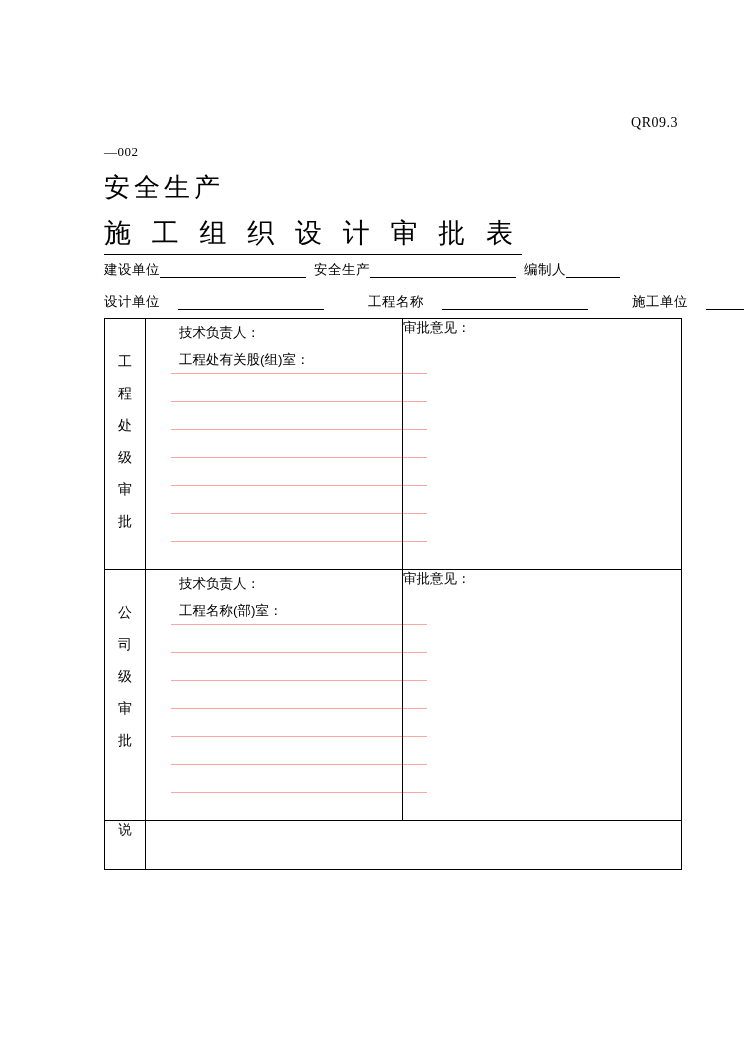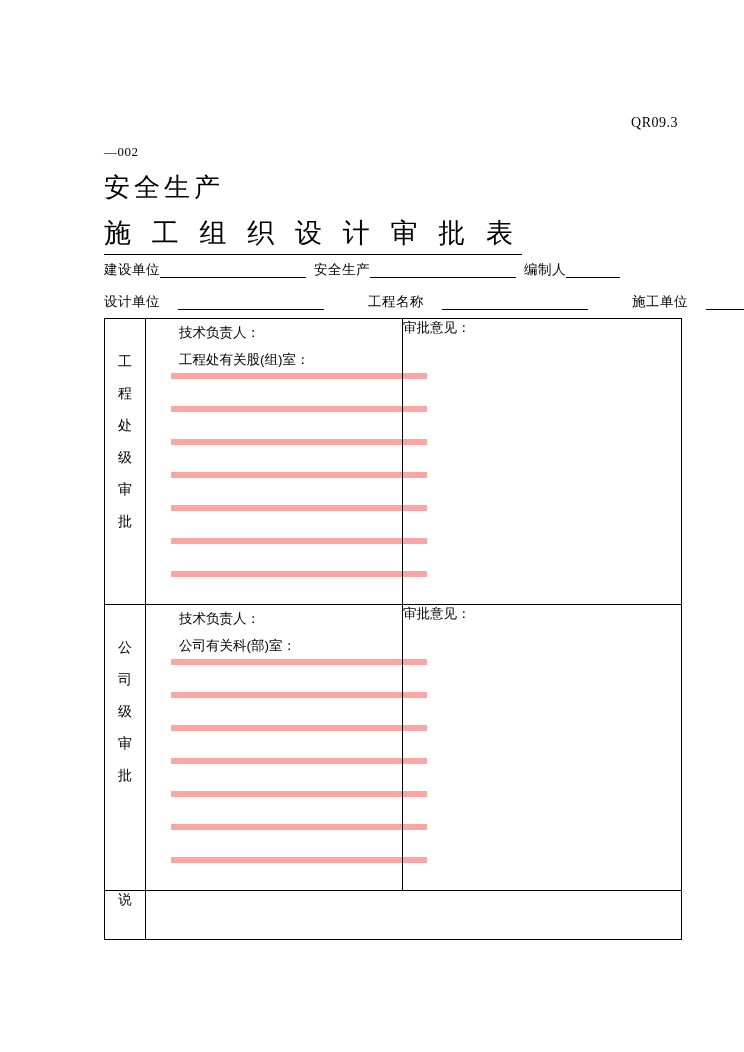--- a/index.html
+++ b/index.html
@@ -116,21 +116,21 @@
   .right-cell { width: 278px; padding: 6px 0 0 6px; }
 
   .inner {
     width: 100%;
     border-collapse: collapse;
     table-layout: fixed;
     margin-left: 25px;
   }
   .inner td {
     border: none;
-    border-bottom: 6px solid #fca5a5;
+    border-bottom: 1px solid #fca5a5;
     height: 27px;
     padding: 0 0 0 8px;
     font-size: 13.5px;
     vertical-align: middle;
   }
   .inner td.noline {
     border-bottom: none;
   }
   .inner tr:last-child td {
     border-bottom: none;
@@ -239,21 +239,21 @@
             <span>批</span>
           </div>
         </td>
         <td class="mid-cell">
           <table class="inner">
             <tbody>
               <tr>
                   <td class="noline">技术负责人：</td>
                 </tr>
               <tr>
-                  <td>公司有关科(部)室：</td>
+                  <td>工程名称(部)室：</td>
                 </tr>
               <tr>
                   <td></td>
                 </tr>
               <tr>
                   <td></td>
                 </tr>
               <tr>
                   <td></td>
                 </tr>

